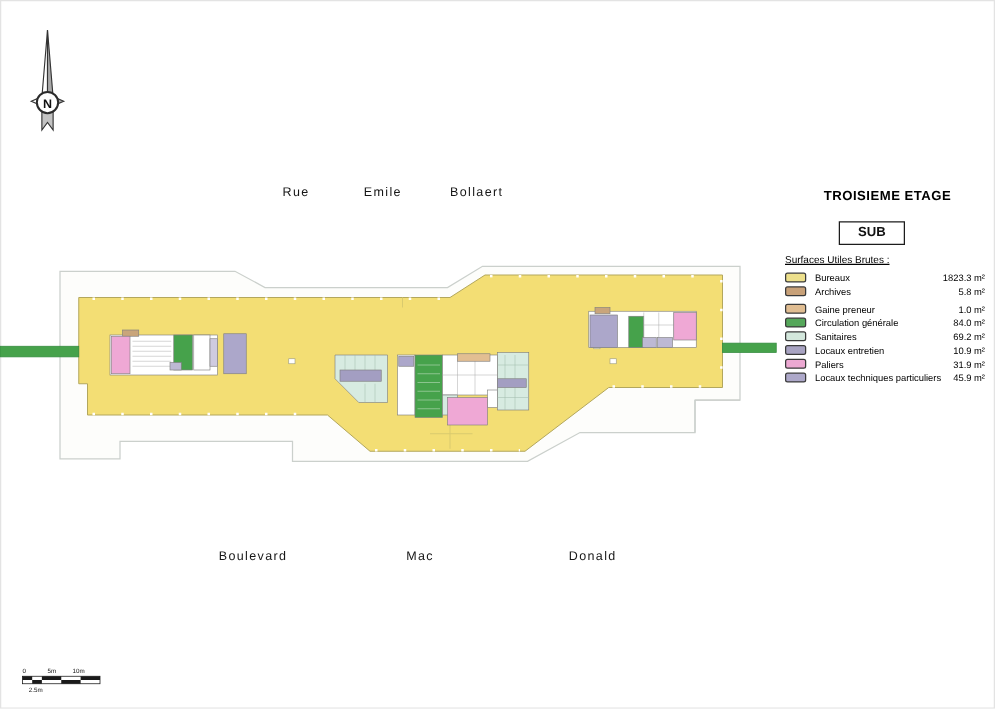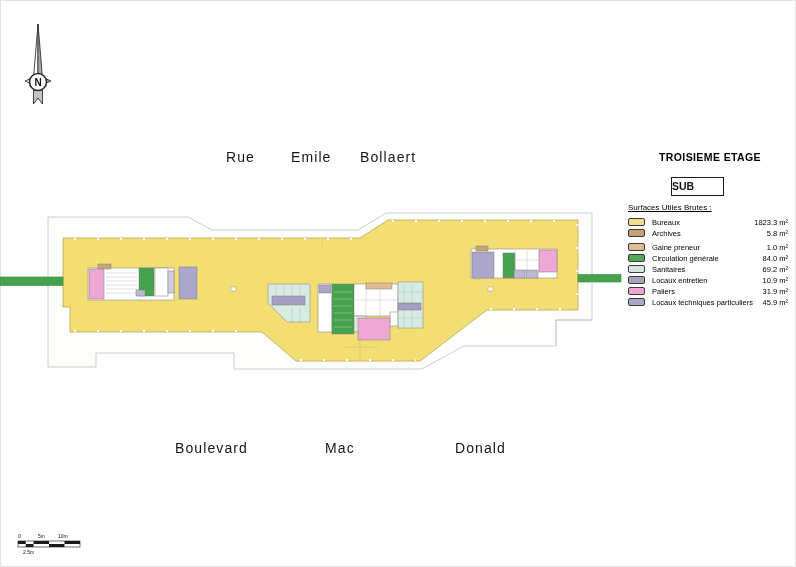--- a/index.html
+++ b/index.html
@@ -2,25 +2,25 @@
 <html><head>
 <meta charset="utf-8">
 <style>
   html,body{margin:0;padding:0;background:#fff;}
   #canvas{
     position:relative;width:796px;height:567px;background:#ffffff;
     font-family:"Liberation Sans", sans-serif;color:#111;
     box-shadow:inset 0 0 0 1px #e3e3e3;overflow:hidden;
   }
   #plan-svg{position:absolute;left:0;top:0;}
-  .street{position:absolute;font-size:14px;letter-spacing:1.1px;color:#161616;white-space:nowrap;}
+  .street{position:absolute;font-size:10px;letter-spacing:1.1px;color:#161616;white-space:nowrap;}
   .fig-title{position:absolute;left:628px;top:151px;width:164px;text-align:center;
     font-size:10.5px;font-weight:bold;letter-spacing:.4px;color:#000;}
   .sub-box{position:absolute;left:671px;top:177px;width:51px;height:17px;border:1.4px solid #1c1c1c;
-    text-align:left;line-height:17px;font-size:10.5px;font-weight:bold;background:#fff;}
+    text-align:center;line-height:17px;font-size:10.5px;font-weight:bold;background:#fff;}
   .legend{position:absolute;left:628px;top:203px;width:160px;}
   .legend-heading{font-size:8px;text-decoration:underline;color:#000;margin-bottom:6px;white-space:nowrap;}
   .lrow{display:flex;align-items:center;height:8px;margin-bottom:3px;}
   .lrow.gap{margin-top:6px;}
   .swatch{width:15px;height:6px;border:1px solid #3a3a3a;border-radius:2px;margin-right:7px;flex:none;}
   .llabel{flex:1;font-size:7.5px;color:#000;white-space:nowrap;}
   .lvalue{font-size:7.5px;color:#000;white-space:nowrap;}
   .trow{display:flex;align-items:center;margin-top:4px;}
   .tlabel{flex:1;font-size:9.5px;color:#000;}
   .tvalue{font-size:8px;color:#000;border-top:1px solid #2c2c2c;border-bottom:1px solid #2c2c2c;padding:2px 0;}

